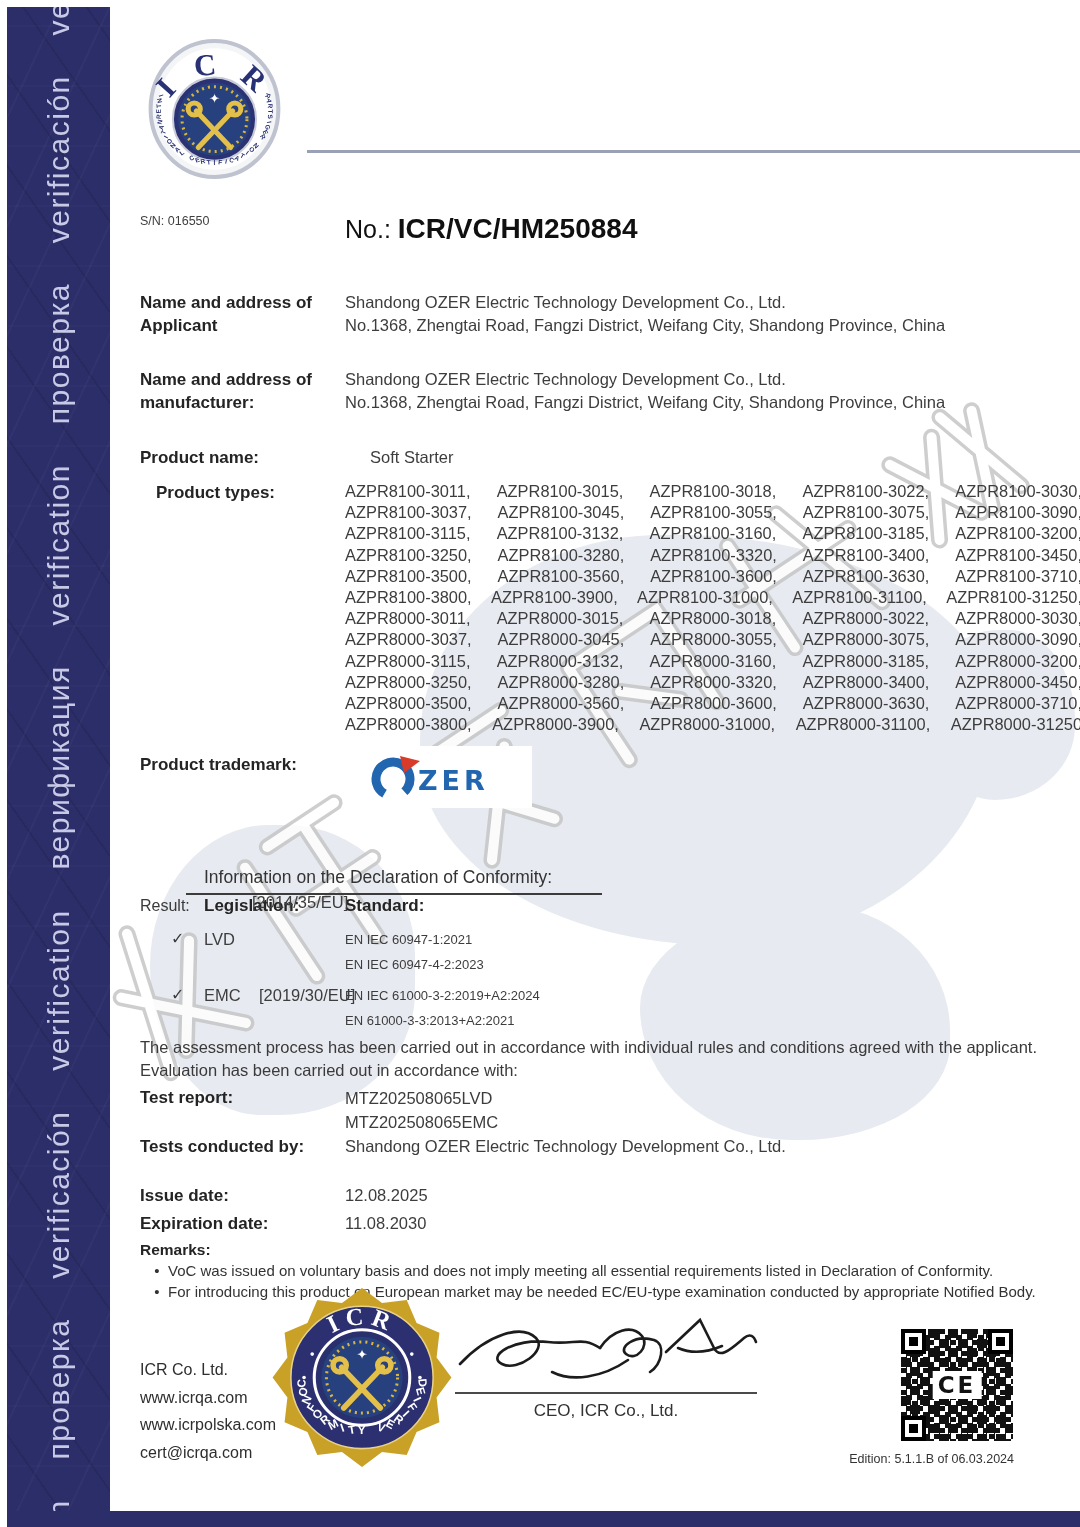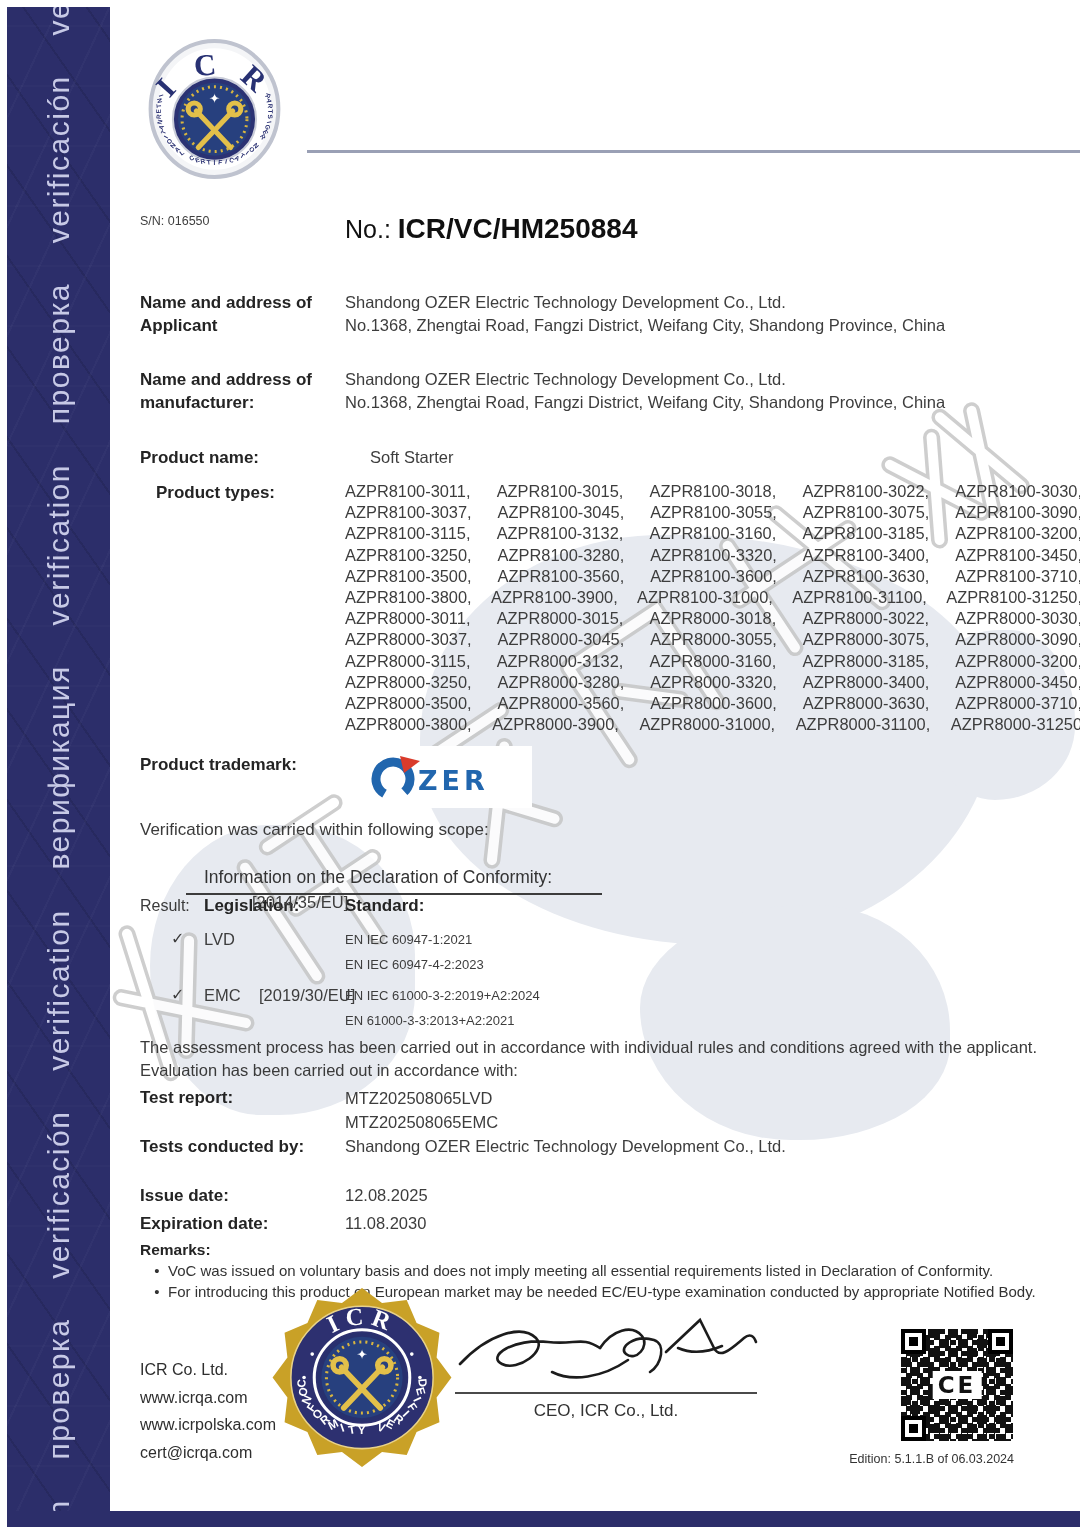--- a/index.html
+++ b/index.html
@@ -236,21 +236,20 @@
 
   <div class="abs lbl" style="left:140px;top:753px;">Product trademark:</div>
   <div class="abs tm-box">
     <svg width="150" height="56" viewBox="0 0 150 56">
       <circle cx="26" cy="30" r="17" fill="none" stroke="#2166ae" stroke-width="9" stroke-dasharray="85 22" transform="rotate(120 26 30)"></circle>
       <path d="M33,7 L53,12 L37,24 Z" fill="#d93b2b"></path>
       <text x="51" y="41" font-size="27" font-weight="bold" fill="#2166ae" letter-spacing="4" font-family="DejaVu Sans, sans-serif">ZER</text>
     </svg>
   </div>
 
-  <div class="abs" style="left:140px;top:820px;font-size:17px;color:#3a3a3a;">Verification was carried within following scope:</div>
 
   <div class="abs doc-heading">Information on the Declaration of Conformity:</div>
   <div class="abs" style="left:140px;top:897px;font-size:16px;color:#3a3a3a;text-align:right;">Result:</div>
   <div class="abs th" style="left:204px;top:896px;">Legislation:</div>
   <div class="abs th" style="left:345px;top:896px;">Standard:</div>
 
   <div class="abs check" style="left:171px;top:929px;">✓</div>
   <div class="abs val" style="left:204px;top:928px;">LVD</div>
   <div class="abs val" style="left:252px;top:891px;">[2014/35/EU]</div>
   <div class="abs std" style="left:345px;top:928px;">

